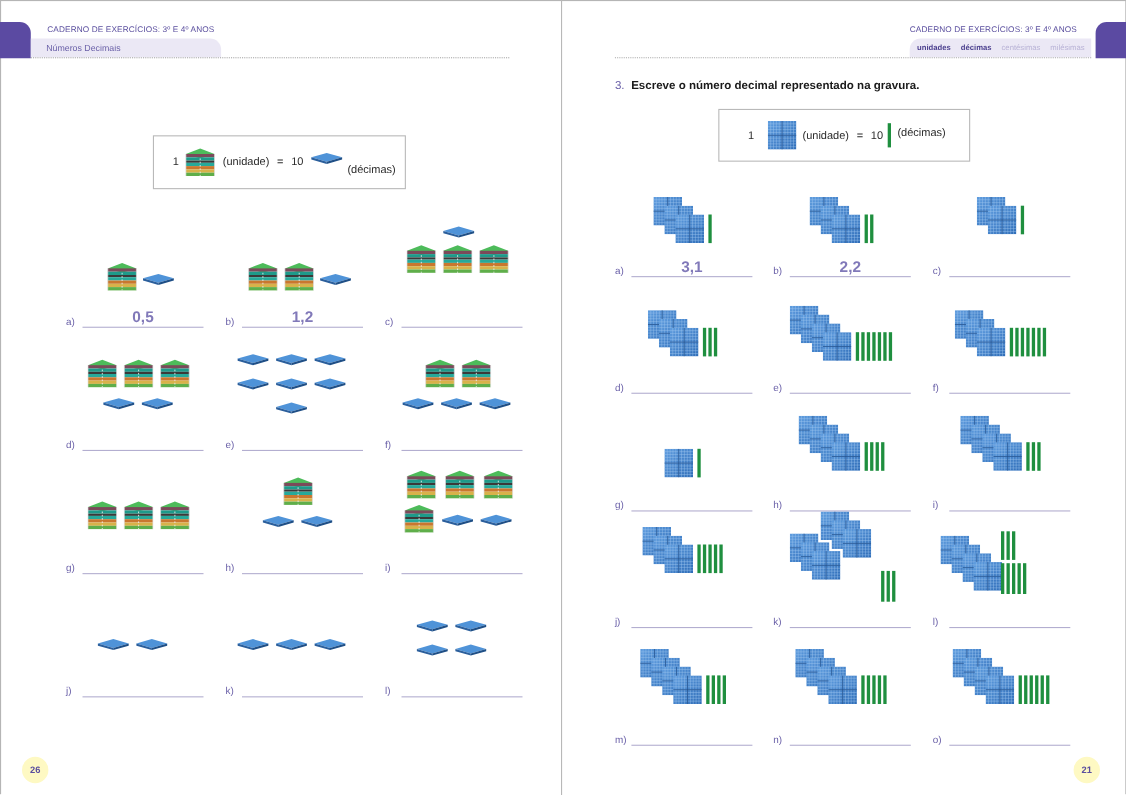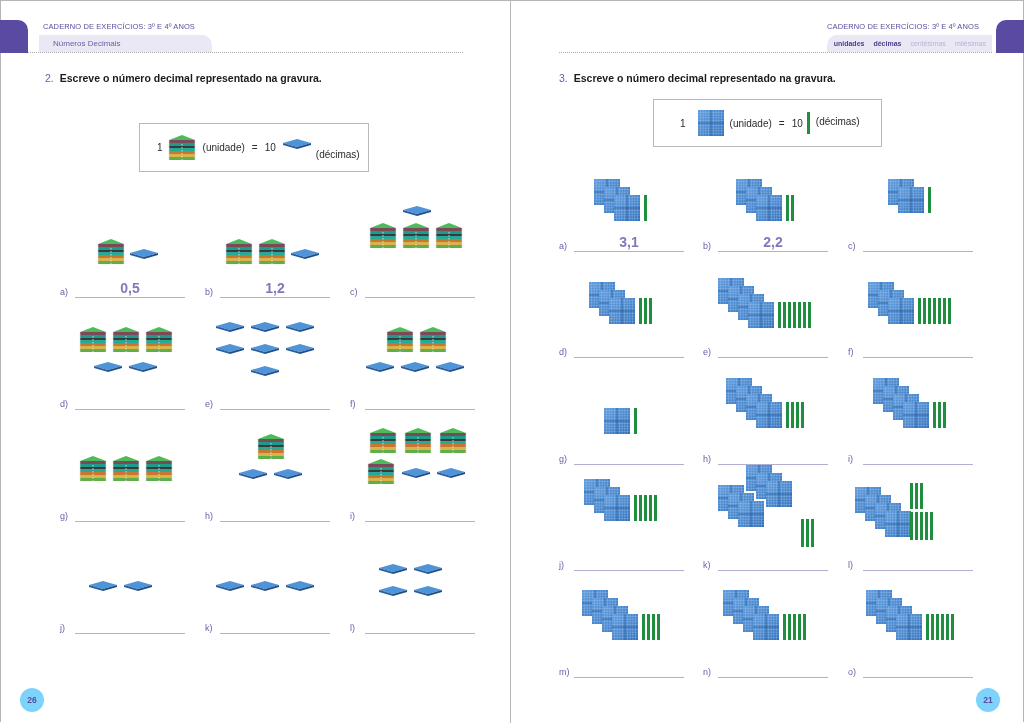--- a/index.html
+++ b/index.html
@@ -9,21 +9,21 @@
   .page{position:absolute;top:0;height:723px;width:510px;}
   .page.left{left:0;}
   .page.right{left:511px;width:513px;}
   .corner{position:absolute;top:20px;width:28px;height:33px;background:#5b4aa2;}
   .left .corner{left:0;border-top-right-radius:10px;}
   .right .corner{right:0;border-top-left-radius:10px;}
   .book-title{position:absolute;top:22px;font-size:7.5px;color:#5a4e9e;letter-spacing:0.1px;}
   .left .book-title{left:43px;}
   .right .book-title{right:45px;}
   .section-tab{position:absolute;top:35px;height:17px;background:#ebe8f5;border-top-right-radius:10px;}
-  .left .section-tab{left:28px;width:173px;margin-left:11px;}
+  .left .section-tab{left:28px;width:173px;}
   .right .section-tab{right:32px;width:165px;border-top-right-radius:0;border-top-left-radius:10px;}
   .section-label{position:absolute;left:14px;top:4px;font-size:8px;color:#6a60a8;}
   .units{position:absolute;right:6px;top:5px;font-size:7px;display:flex;gap:9px;}
   .u-active{color:#4b3f8e;font-weight:bold;}
   .u-inactive{color:#b8b2d6;}
   .dots{position:absolute;top:52px;height:0;border-top:1px dotted #a9a9a9;}
   .left .dots{left:28px;width:435px;}
   .right .dots{left:48px;width:433px;}
   .q-title{position:absolute;top:72px;font-size:10.5px;font-weight:bold;color:#1b1b1b;}
   .q-title .num{color:#6a60a8;font-weight:normal;margin-right:6px;}
@@ -32,41 +32,38 @@
   .legend{position:absolute;border:1px solid #b9b9b9;display:flex;align-items:center;font-size:10px;color:#2b2b2b;background:#fff;}
   .left .legend{left:139px;top:123px;width:228px;height:47px;}
   .right .legend{left:142px;top:99px;width:227px;height:46px;}
   .legend span{white-space:nowrap;}
   .item{position:absolute;width:125px;}
   .answer-row{position:absolute;left:0;bottom:0;width:125px;height:14px;}
   .letter{position:absolute;left:0;bottom:1px;font-size:9px;color:#6a60a8;}
   .line{position:absolute;left:15px;right:0;bottom:0;height:1px;background:#b3aed0;}
   .ans{position:absolute;left:15px;right:0;bottom:2px;text-align:center;font-size:14px;font-weight:bold;color:#8179b9;}
   .pic{position:absolute;left:0;width:125px;}
-  .pagenum{position:absolute;bottom:11px;width:24px;height:24px;border-radius:50%;background:#7dd3fc;color:#5a4e9e;font-size:8.5px;font-weight:bold;display:flex;align-items:center;justify-content:center;}
+  .pagenum{position:absolute;bottom:11px;width:24px;height:24px;border-radius:50%;background:#fef9c3;color:#5a4e9e;font-size:8.5px;font-weight:bold;display:flex;align-items:center;justify-content:center;}
   .left .pagenum{left:20px;}
   .right .pagenum{right:24px;}
   svg{display:block;}
 </style>
 </head>
 <body>
 
 <div class="frame"></div>
 <div class="spine"></div>
 
 <div class="page left">
   <div class="corner"></div>
   <div class="book-title">CADERNO DE EXERCÍCIOS: 3º E 4º ANOS</div>
   <div class="section-tab">
     <span class="section-label">Números Decimais</span>
   </div>
   <div class="dots"></div>
-  <div class="q-title">
-    <span class="num">2.</span><span>Escreve o número decimal representado na gravura.</span>
-  </div>
   <div class="legend">
     <span style="margin-left:17px;margin-right:4px">1</span>
     <span class="legend-cube">
         <svg width="30" height="28" viewBox="0 0 30 28">
           <polygon points="2,6 15,1 28,6 15,10" fill="#4dbb5a"></polygon>
           <rect x="2" y="6" width="26" height="3" fill="#7b4a5a"></rect>
           <rect x="2" y="9" width="26" height="3" fill="#1e9a8a"></rect>
           <rect x="2" y="12" width="26" height="2" fill="#3a3a3a"></rect>
           <rect x="2" y="14" width="26" height="3" fill="#27a99a"></rect>
           <rect x="2" y="17" width="26" height="3" fill="#c9772f"></rect>

